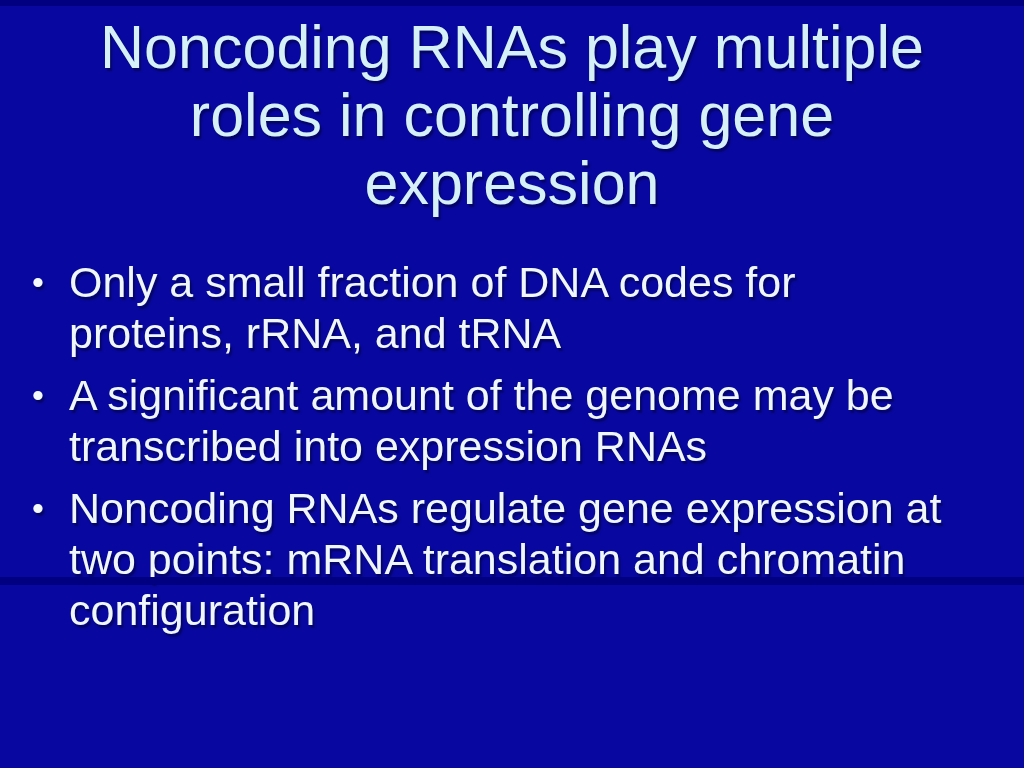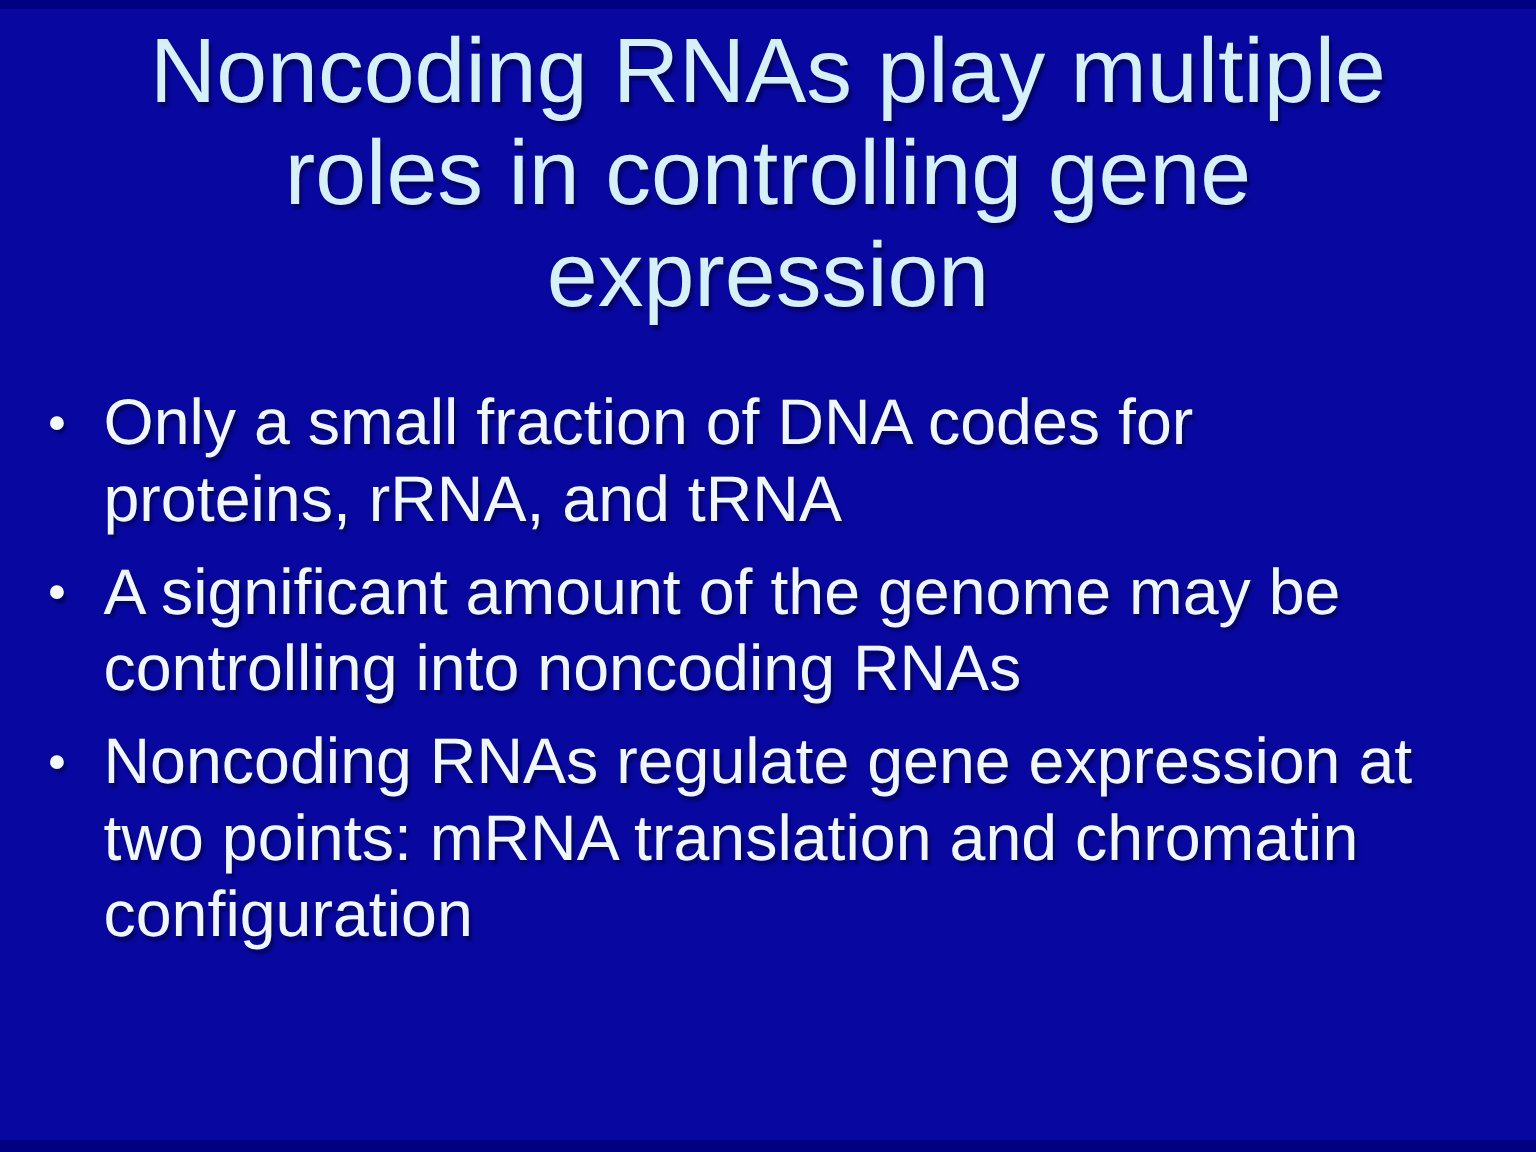--- a/index.html
+++ b/index.html
@@ -9,21 +9,21 @@
   body {
     width: 1024px;
     height: 768px;
     overflow: hidden;
     background: #0808A0;
     font-family: "Liberation Sans", sans-serif;
   }
   .slide {
     position: relative;
     width: 1024px;
-    height: 768px;
+    height: 585px;
     background: #0808A0;
     box-sizing: border-box;
   }
   .edge {
     position: absolute;
     left: 0;
     width: 100%;
     background: #000080;
   }
   .edge-top { top: 0; height: 6px; }
@@ -74,21 +74,21 @@
 
   <h1 class="title">Noncoding RNAs play multiple roles in controlling gene expression</h1>
 
   <div class="bullets">
     <div class="bullet-item">
       <span class="bullet-marker">•</span>
       <span class="bullet-text">Only a small fraction of DNA codes for proteins, rRNA, and tRNA</span>
     </div>
     <div class="bullet-item">
       <span class="bullet-marker">•</span>
-      <span class="bullet-text">A significant amount of the genome may be controlling into noncoding RNAs</span>
+      <span class="bullet-text">A significant amount of the genome may be transcribed into expression RNAs</span>
     </div>
     <div class="bullet-item">
       <span class="bullet-marker">•</span>
       <span class="bullet-text">Noncoding RNAs regulate gene expression at two points: mRNA translation and chromatin configuration</span>
     </div>
   </div>
 
   <div class="edge edge-bottom"></div>
 </div>
 

